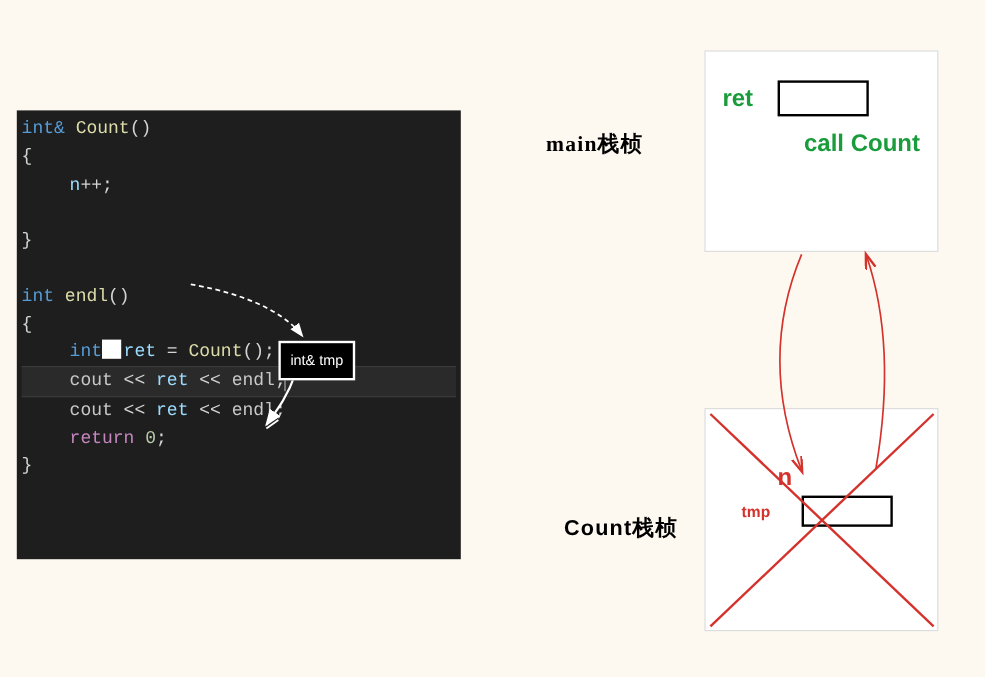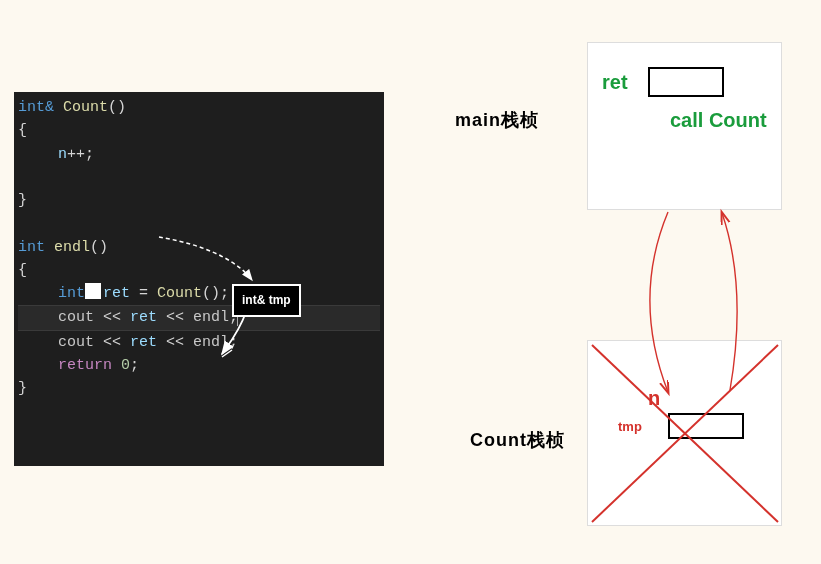--- a/index.html
+++ b/index.html
@@ -49,21 +49,21 @@
     margin-right: 2px;
   }
   .tmp-box {
     position: absolute;
     left: 218px;
     top: 192px;
     padding: 5px 8px;
     background: #000;
     border: 2px solid #fff;
     color: #fff;
-    font-weight: bold;
+    font-weight: normal;
     font-size: 12px;
     font-family: Arial, sans-serif;
     z-index: 3;
   }
   
   .code-svg {
     position: absolute;
     left: 0; top: 0;
     width: 370px; height: 374px;
     pointer-events: none;
@@ -133,21 +133,21 @@
 
     <path d="M218,258 L208,265" stroke="#fff" stroke-width="1.5" fill="none"></path>
   </svg>
 </div>
 
 <div class="frame-box main-frame">
   <span class="green" style="position:absolute; left:14px; top:28px; font-size:20px;">ret</span>
   <div class="small-box" style="left:60px; top:24px; width:76px; height:30px;"></div>
   <span class="green" style="position:absolute; left:70px; top:66px; font-size:20px;margin-left:12px;">call Count</span>
 </div>
-<div class="frame-label" style="left:455px; top:108px;">main栈桢</div>
+<div class="frame-label" style="left:455px; top:108px;font-family:Liberation Serif, serif;">main栈桢</div>
 
 <div class="frame-box count-frame">
   <span class="red" style="position:absolute; left:60px; top:46px; font-size:20px;">n</span>
   <div class="small-box" style="left:80px; top:72px; width:76px; height:26px;"></div>
   <span class="red" style="position:absolute; left:30px; top:78px; font-size:13px;">tmp</span>
 </div>
 <div class="frame-label" style="left:470px; top:428px;">Count栈桢</div>
 
 <svg class="red-svg">
   <defs>

